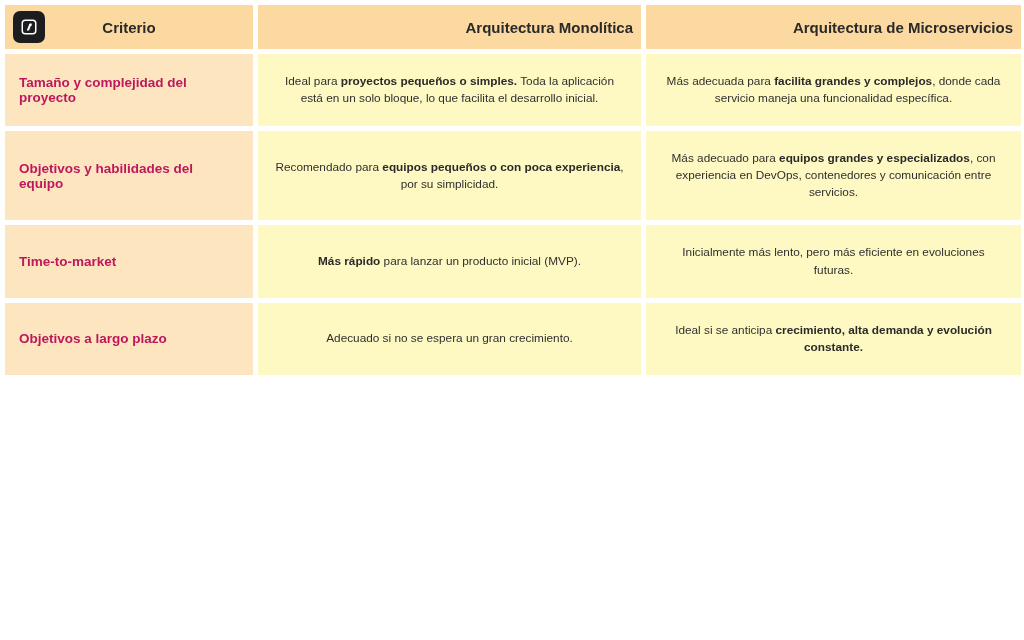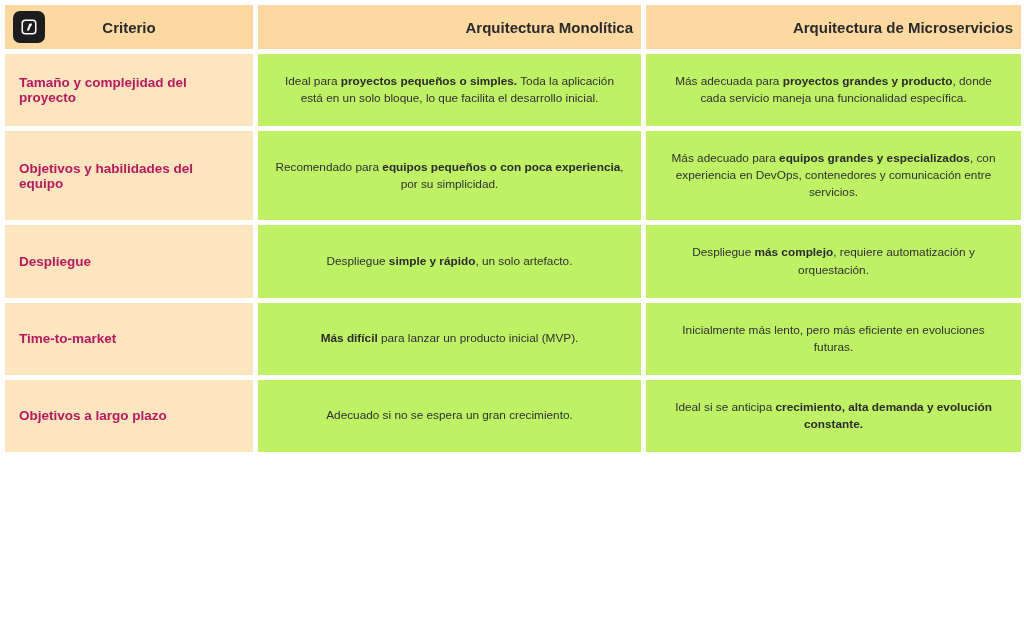--- a/index.html
+++ b/index.html
@@ -62,21 +62,21 @@
     background: #fde5bf;
     color: #be185d;
     font-size: 13.5px;
     font-weight: bold;
     text-align: left;
     vertical-align: middle;
     padding: 10px 14px;
     border: none;
   }
   tbody td.cell {
-    background: #bef264;
+    background: #fef9c3;
     color: #2f2f2f;
     font-size: 11.8px;
     line-height: 1.45;
     text-align: center;
     vertical-align: middle;
     padding: 19px 16px;
     border: none;
   }
   tbody td.cell b { font-weight: bold; color: #2a2a2a; }
   tbody tr { height: 69px; }
@@ -108,35 +108,30 @@
         </th>
         <th>
           <span>Arquitectura de Microservicios</span>
         </th>
       </tr>
     </thead>
     <tbody>
       <tr>
         <th class="rowhead">Tamaño y complejidad del proyecto</th>
         <td class="cell">Ideal para <b>proyectos pequeños o simples.</b> Toda la aplicación está en un solo bloque, lo que facilita el desarrollo inicial.</td>
-        <td class="cell">Más adecuada para <b>proyectos grandes y producto</b>, donde cada servicio maneja una funcionalidad específica.</td>
+        <td class="cell">Más adecuada para <b>facilita grandes y complejos</b>, donde cada servicio maneja una funcionalidad específica.</td>
       </tr>
       <tr>
         <th class="rowhead">Objetivos y habilidades del equipo</th>
         <td class="cell">Recomendado para <b>equipos pequeños o con poca experiencia</b>, por su simplicidad.</td>
         <td class="cell">Más adecuado para <b>equipos grandes y especializados</b>, con experiencia en DevOps, contenedores y comunicación entre servicios.</td>
       </tr>
       <tr>
-        <th class="rowhead">Despliegue</th>
-        <td class="cell">Despliegue <b>simple y rápido</b>, un solo artefacto.</td>
-        <td class="cell">Despliegue <b>más complejo</b>, requiere automatización y orquestación.</td>
-      </tr>
-      <tr>
         <th class="rowhead">Time-to-market</th>
-        <td class="cell"><b>Más difícil</b> para lanzar un producto inicial (MVP).</td>
+        <td class="cell"><b>Más rápido</b> para lanzar un producto inicial (MVP).</td>
         <td class="cell">Inicialmente más lento, pero más eficiente en evoluciones futuras.</td>
       </tr>
       <tr>
         <th class="rowhead">Objetivos a largo plazo</th>
         <td class="cell">Adecuado si no se espera un gran crecimiento.</td>
         <td class="cell">Ideal si se anticipa <b>crecimiento, alta demanda y evolución constante.</b></td>
       </tr>
     </tbody>
   </table>
 </div>

